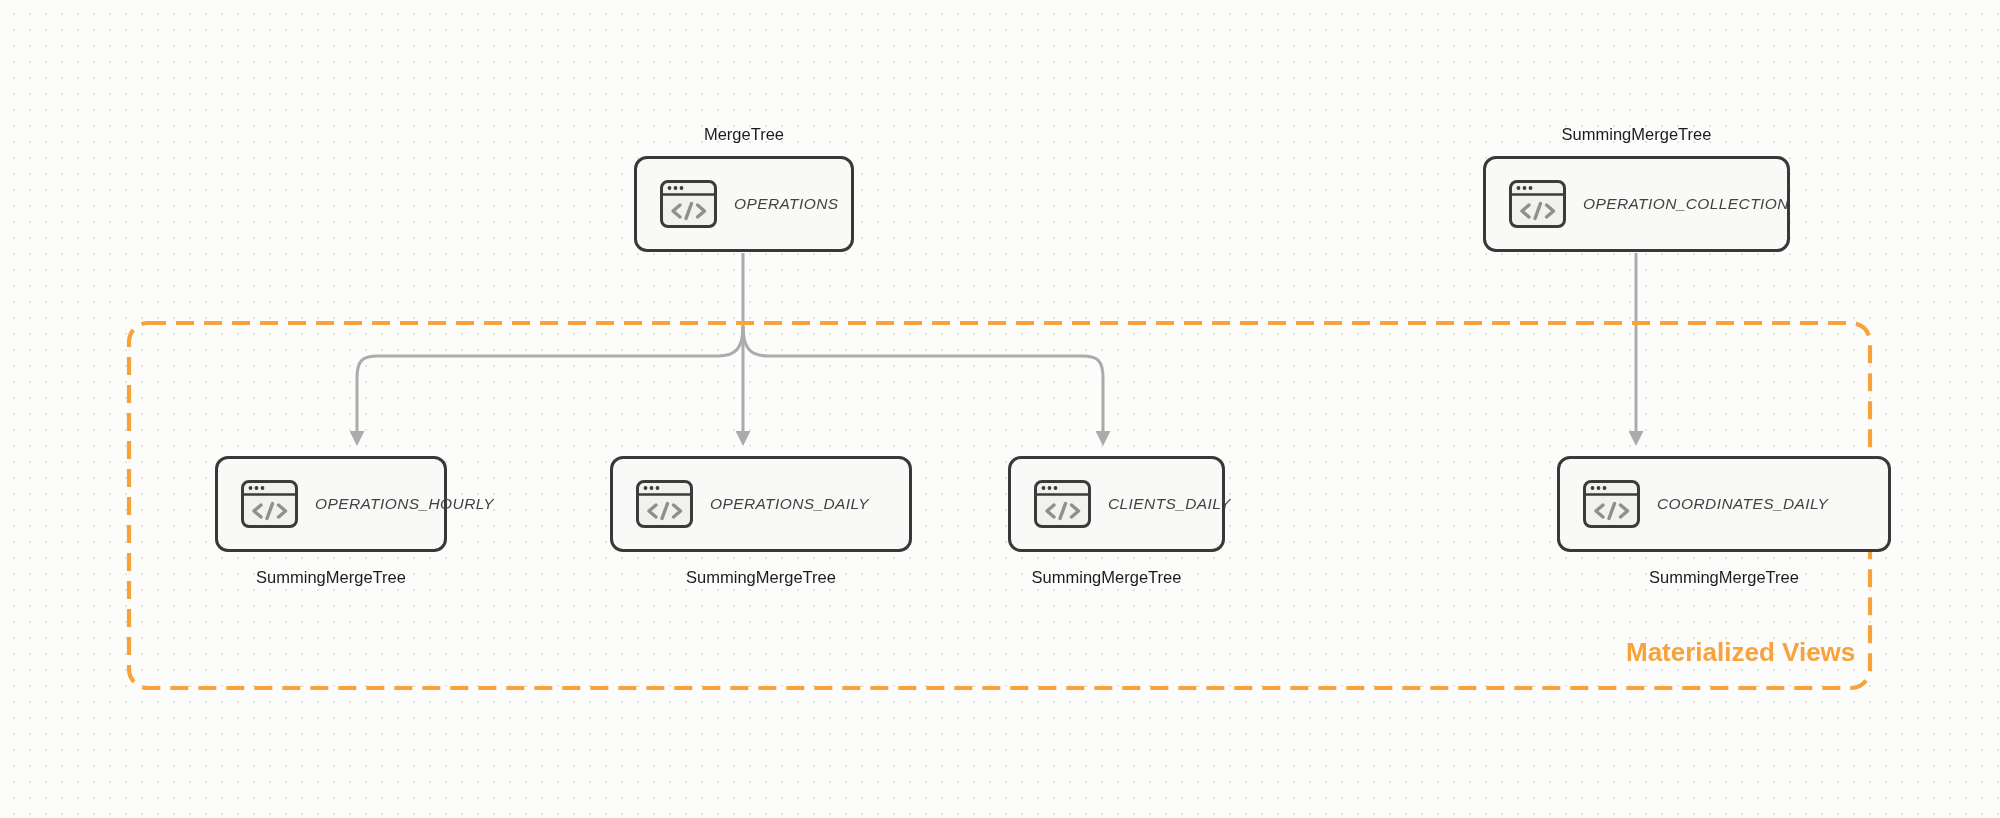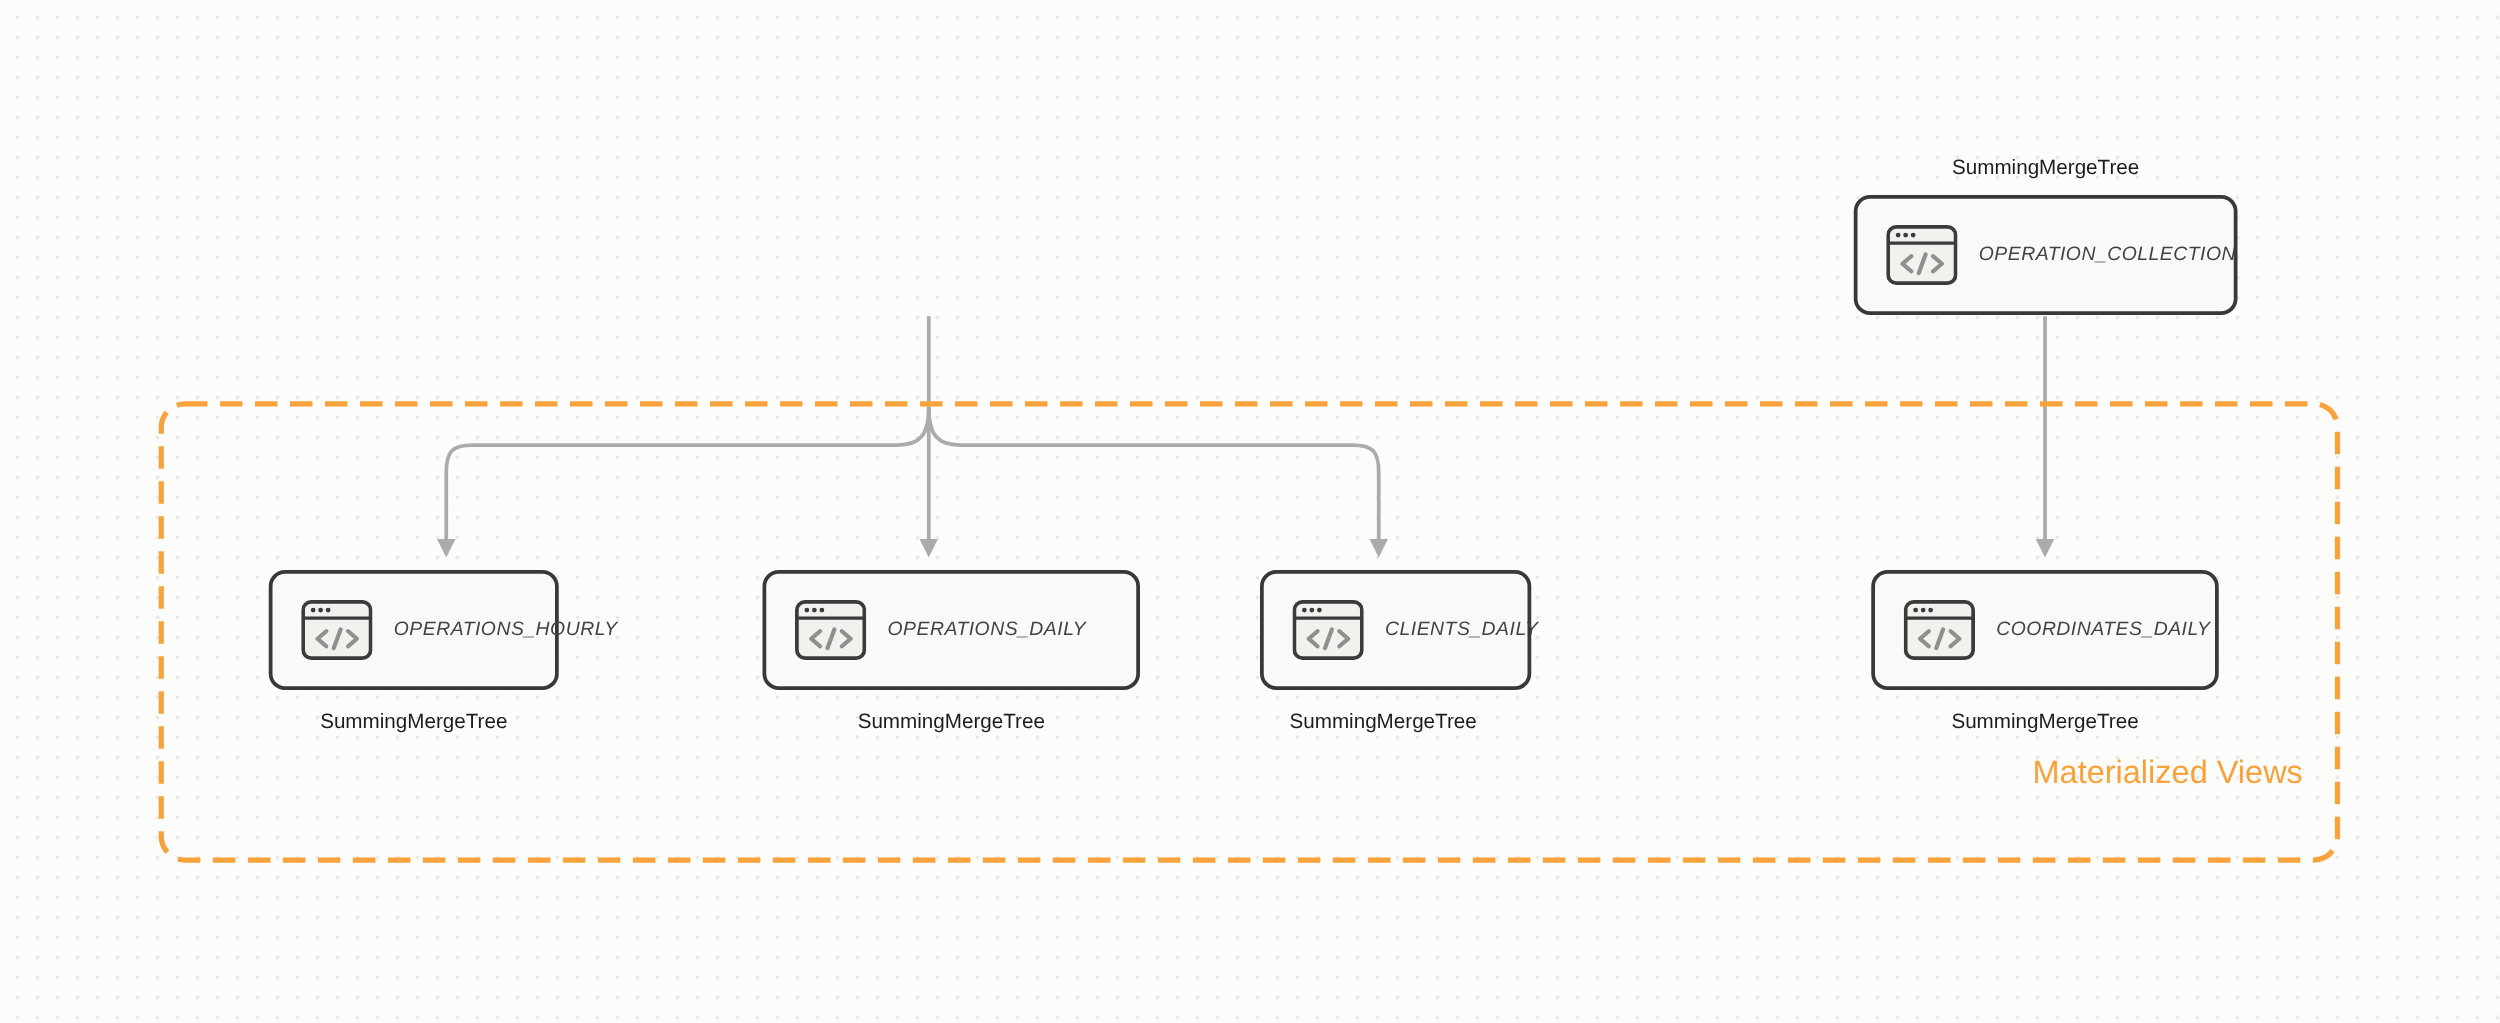--- a/index.html
+++ b/index.html
@@ -58,30 +58,30 @@
   }
 
   .icon { display: inline-flex; flex: 0 0 auto; }
 
   
   #n-operations            { left: 634px;  top: 156px; width: 220px; }
   #n-operation-collection  { left: 1483px; top: 156px; width: 307px; }
   #n-operations-hourly     { left: 215px;  top: 456px; width: 232px; }
   #n-operations-daily      { left: 610px;  top: 456px; width: 302px; }
   #n-clients-daily         { left: 988px;  top: 456px; width: 237px; padding-left: 20px; }
-  #n-coordinates-daily     { left: 1497px; top: 456px; width: 278px; }
+  #n-coordinates-daily     { left: 1557px; top: 456px; width: 334px; }
 
   #mv-label {
     position: absolute;
-    top: 602px;
+    top: 637px;
     left: 1626px;
     width: 210px;
     text-align: left;
     font-size: 26px;
-    font-weight: 400;
+    font-weight: 700;
     white-space: nowrap;
   }
 </style>
 </head>
 <body>
 
 <div id="canvas">
 
   <svg id="edge-layer" viewBox="0 0 2000 818">
     <defs>
@@ -91,20 +91,38 @@
     </defs>
 
     <path class="arrow-path" d="M 743 253 L 743 443" fill="none" stroke="#ABABAB" stroke-width="3" marker-end="url(#arrowhead)"></path>
     <path class="arrow-path" d="M 743 326 C 743 348 736 356 718 356 L 378 356 C 362 356 357 361 357 378 L 357 443" fill="none" stroke="#ABABAB" stroke-width="3" marker-end="url(#arrowhead)"></path>
     <path class="arrow-path" d="M 743 326 C 743 348 750 356 768 356 L 1082 356 C 1098 356 1103 361 1103 378 L 1103 443" fill="none" stroke="#ABABAB" stroke-width="3" marker-end="url(#arrowhead)"></path>
     <path class="arrow-path" d="M 1636 253 L 1636 443" fill="none" stroke="#ABABAB" stroke-width="3" marker-end="url(#arrowhead)"></path>
 
     <rect id="mv-rect" class="accent-stroke" x="129" y="323" width="1741" height="365" rx="19" fill="none" stroke="#F8A23B" stroke-width="4.2" stroke-dasharray="18 10"></rect>
   </svg>
 
+  <div class="node" id="n-operations">
+    <div class="engine engine-above">MergeTree</div>
+    <div class="box">
+      <span class="icon">
+        <svg width="57" height="48" viewBox="0 0 57 48">
+          <rect x="1.5" y="1.5" width="54" height="45" rx="6.5" fill="#f1f1ee" stroke="#3b3b3b" stroke-width="3"></rect>
+          <line x1="2" y1="14.5" x2="55" y2="14.5" stroke="#3b3b3b" stroke-width="2.6"></line>
+          <circle cx="9.5" cy="8" r="1.9" fill="#3b3b3b"></circle>
+          <circle cx="15.5" cy="8" r="1.9" fill="#3b3b3b"></circle>
+          <circle cx="21.5" cy="8" r="1.9" fill="#3b3b3b"></circle>
+          <path d="M 20 25 l -7 6 l 7 6" fill="none" stroke="#8f8f8f" stroke-width="3.4" stroke-linecap="round" stroke-linejoin="round"></path>
+          <path d="M 31.5 23.5 l -5.5 15" fill="none" stroke="#8f8f8f" stroke-width="3.4" stroke-linecap="round"></path>
+          <path d="M 37.5 25 l 7 6 l -7 6" fill="none" stroke="#8f8f8f" stroke-width="3.4" stroke-linecap="round" stroke-linejoin="round"></path>
+        </svg>
+      </span>
+      <span class="table-name">OPERATIONS</span>
+    </div>
+  </div>
 
   <div class="node" id="n-operation-collection">
     <div class="engine engine-above">SummingMergeTree</div>
     <div class="box">
       <span class="icon">
         <svg width="57" height="48" viewBox="0 0 57 48">
           <rect x="1.5" y="1.5" width="54" height="45" rx="6.5" fill="#f1f1ee" stroke="#3b3b3b" stroke-width="3"></rect>
           <line x1="2" y1="14.5" x2="55" y2="14.5" stroke="#3b3b3b" stroke-width="2.6"></line>
           <circle cx="9.5" cy="8" r="1.9" fill="#3b3b3b"></circle>
           <circle cx="15.5" cy="8" r="1.9" fill="#3b3b3b"></circle>

